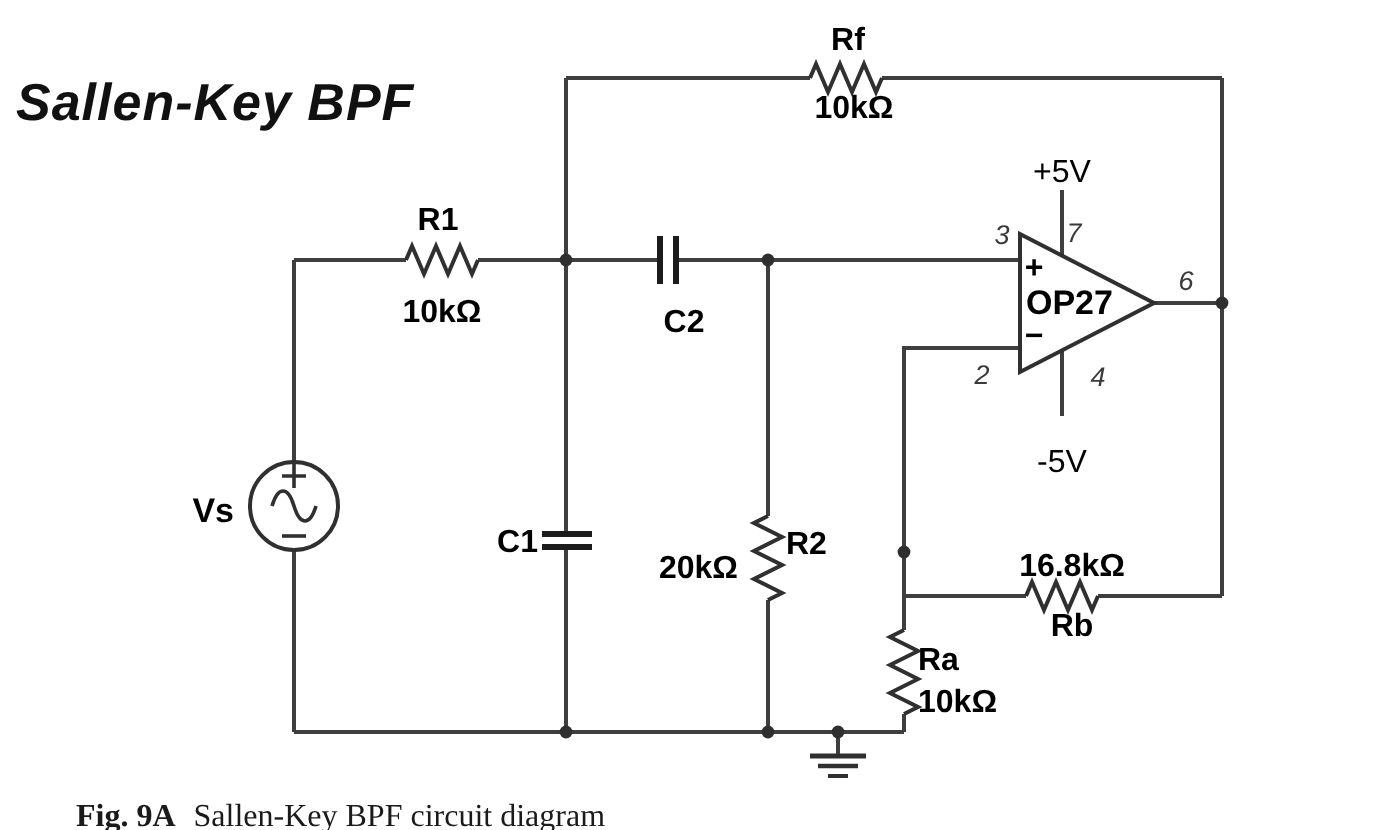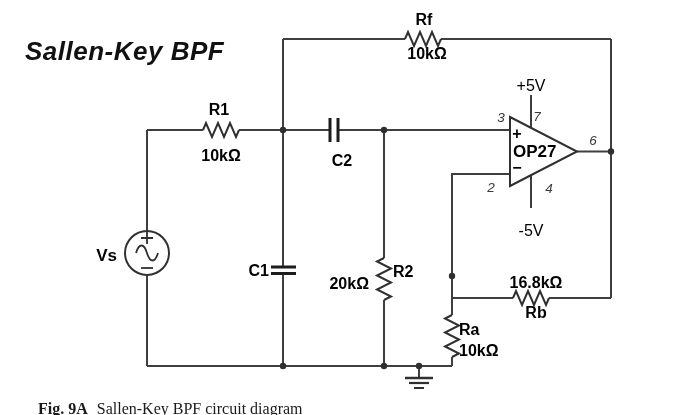--- a/index.html
+++ b/index.html
@@ -4,21 +4,21 @@
 <style>
   html,body{margin:0;padding:0;background:#fff;}
   #stage{
     position:relative;
     width:696px;height:415px;
     background:#ffffff;
     overflow:hidden;
     font-family:"Liberation Sans",sans-serif;
   }
   #title{
-    position:absolute;left:25px;top:38px;
+    position:absolute;left:8px;top:38px;
     font-family:"Liberation Sans",sans-serif;
     font-weight:bold;font-style:italic;
     font-size:26px;line-height:1;color:#111;
     letter-spacing:.5px;white-space:nowrap;
   }
   #caption{
     position:absolute;left:38px;top:399px;
     font-family:"Liberation Serif",serif;
     font-size:16px;line-height:1.25;color:#1a1a1a;
     white-space:nowrap;

